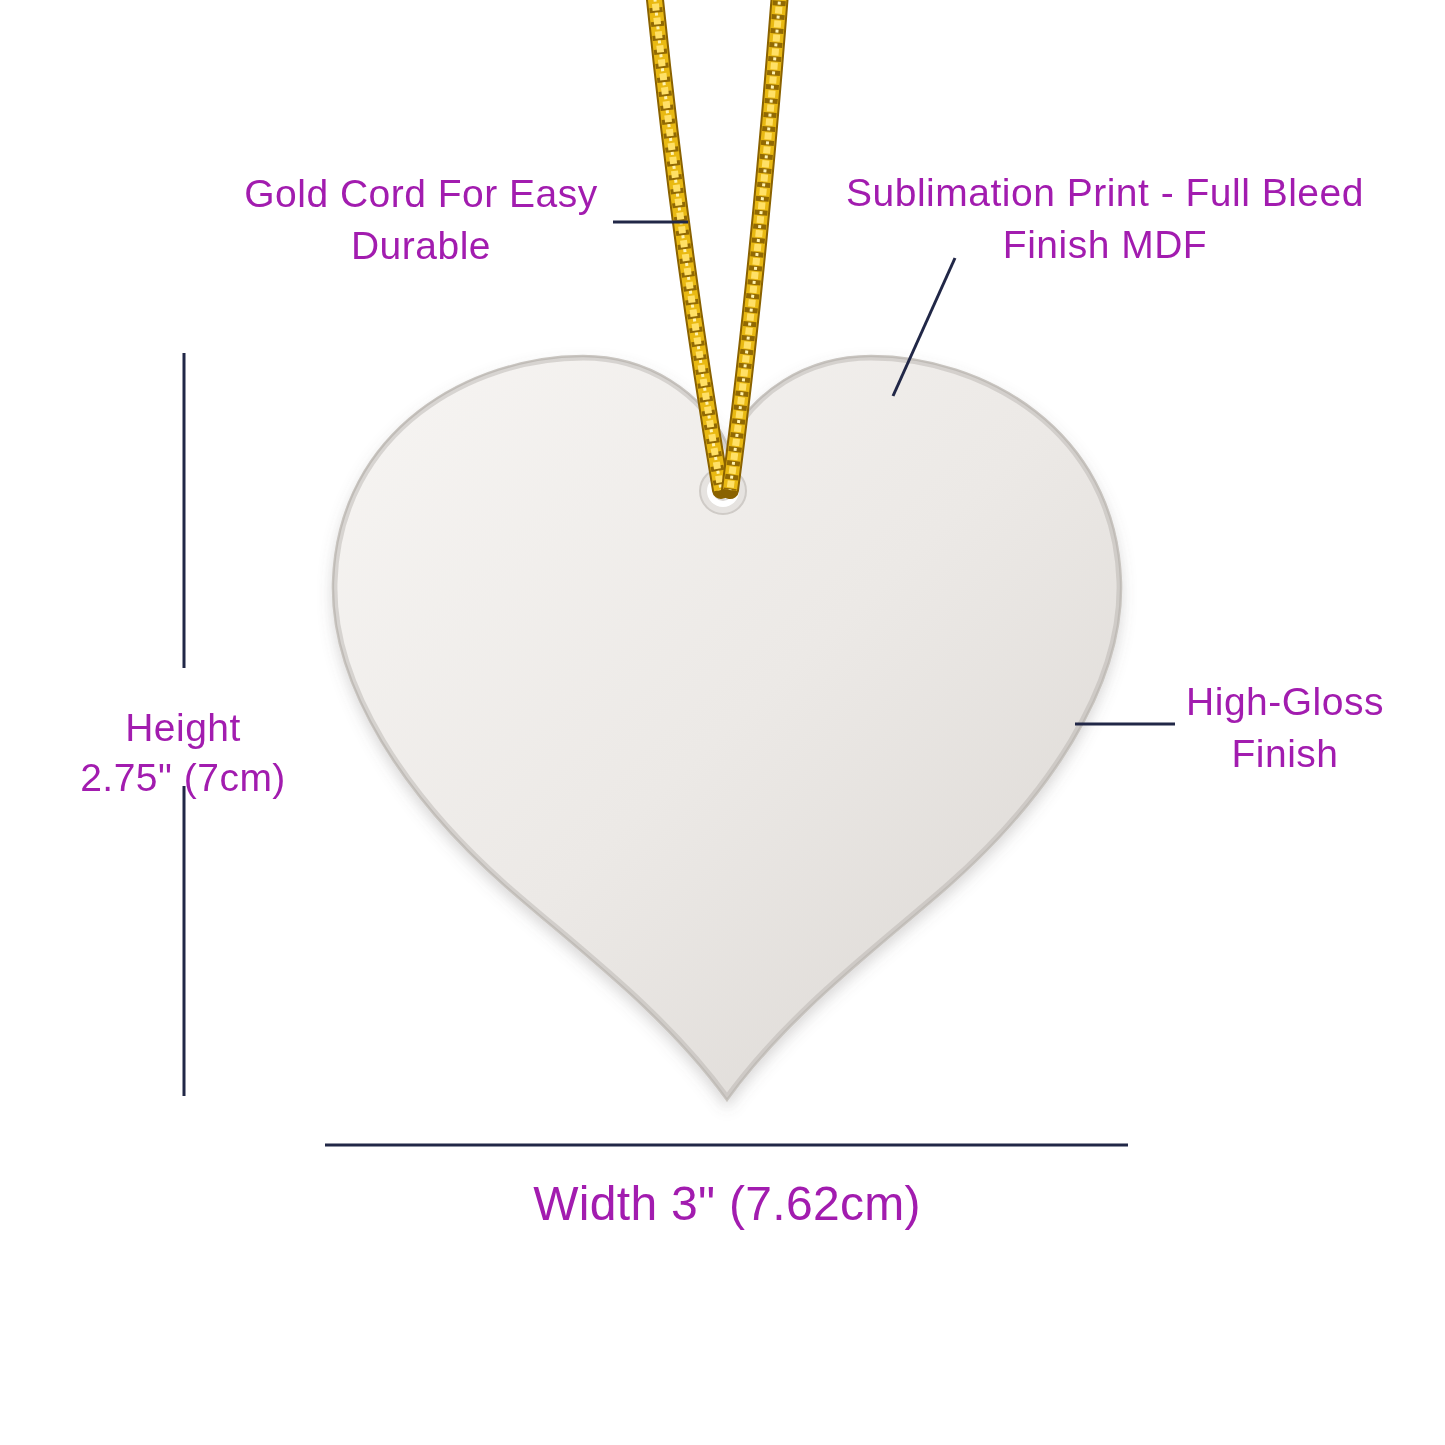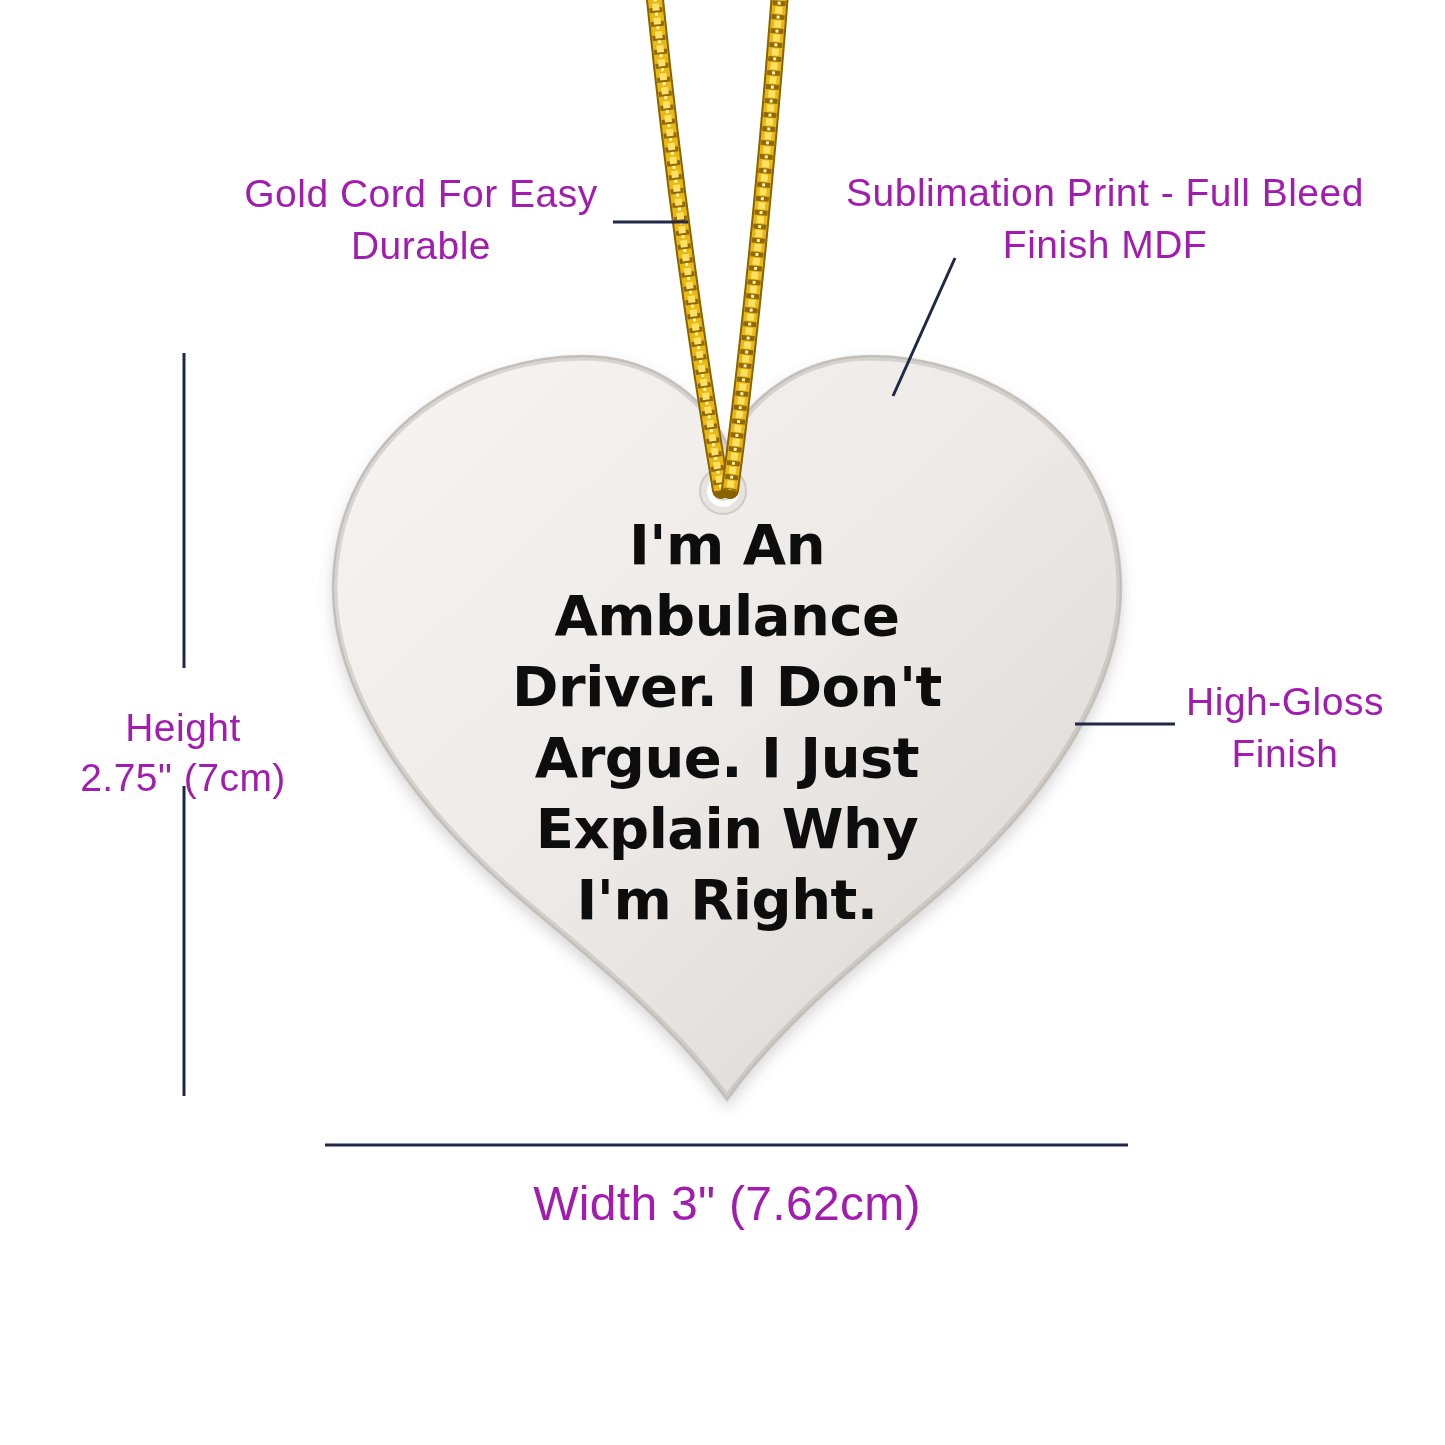--- a/index.html
+++ b/index.html
@@ -102,28 +102,20 @@
     <g>
       <line class="callout" x1="613" y1="222" x2="688" y2="222" stroke-width="2.5"></line>
       <line class="callout" x1="955" y1="258" x2="893" y2="396" stroke-width="2.5"></line>
       <line class="callout" x1="1075" y1="724" x2="1175" y2="724" stroke-width="2.5"></line>
       <line class="callout" x1="184" y1="353" x2="184" y2="668"></line>
       <line class="callout" x1="184" y1="786" x2="184" y2="1096"></line>
       <line class="callout" x1="325" y1="1145" x2="1128" y2="1145"></line>
     </g>
   </svg>
 
-  <div class="quote">
-    <span>I'm An</span>
-    <span>Ambulance</span>
-    <span>Driver. I Don't</span>
-    <span>Argue. I Just</span>
-    <span>Explain Why</span>
-    <span>I'm Right.</span>
-  </div>
 
   <div class="label" style="left:171px;top:168px;width:500px;">
     <span>Gold Cord For Easy</span>
     <span>Durable</span>
   </div>
 
   <div class="label" style="left:830px;top:167px;width:550px;">
     <span>Sublimation Print - Full Bleed</span>
     <span>Finish MDF</span>
   </div>

